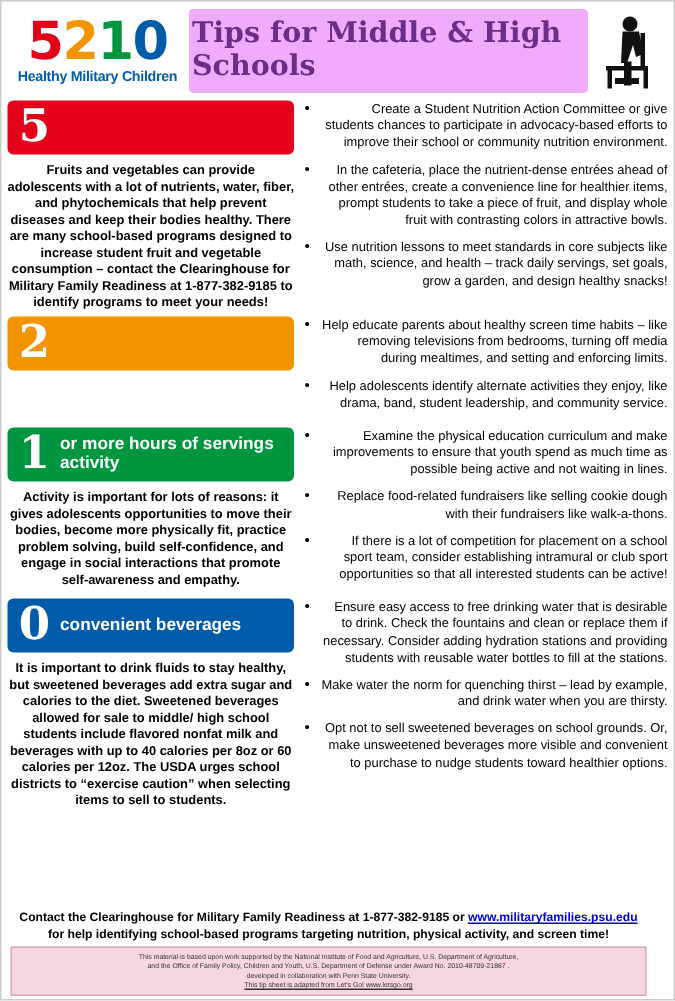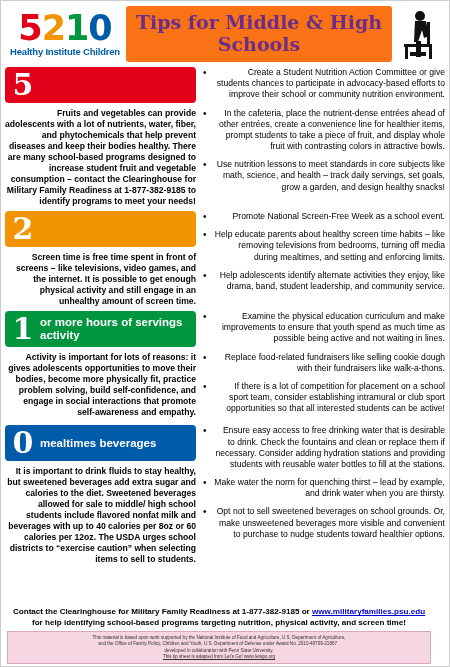--- a/index.html
+++ b/index.html
@@ -48,24 +48,24 @@
   .d0 { color: #005ca9; }
   .logo-sub {
     font-size: 9.5px;
     font-weight: bold;
     color: #005ca9;
     margin-top: 1px;
     letter-spacing: -0.2px;
   }
   .title-wrap {
     flex: 1 1 auto;
-    background: #f97316;
+    background: #f0abfc;
     margin: 2px 1px;
     border-radius: 3px;
-    text-align: center;
+    text-align: left;
     padding: 6px 2px;
   }
   .title-wrap h1 {
     margin: 0;
     font-size: 19px;
     line-height: 1.15;
     color: #6a2d8a;
     font-family: "DejaVu Serif", serif;
     font-weight: bold;
   }
@@ -116,21 +116,21 @@
   .band-red { background: #e2001a; }
   .band-orange { background: #f29400; }
   .band-green { background: #00963f; }
   .band-blue { background: #005ca9; }
 
   .body-text {
     font-size: 8.6px;
     line-height: 1.28;
     font-weight: bold;
     margin-top: 5px;
-    text-align: right;
+    text-align: center;
   }
 
   .bullets {
     margin: 0;
     padding: 0;
     list-style: none;
     text-align: right;
   }
   .bullets li {
     position: relative;
@@ -186,21 +186,21 @@
 <div class="page">
 
   <div class="header">
     <div class="logo">
       <div class="logo-digits">
         <span class="d5">5</span>
           <span class="d2">2</span>
           <span class="d1">1</span>
           <span class="d0">0</span>
       </div>
-      <div class="logo-sub">Healthy Institute Children</div>
+      <div class="logo-sub">Healthy Military Children</div>
     </div>
 
     <div class="title-wrap">
       <h1>Tips for Middle &amp; High Schools</h1>
     </div>
 
     <div class="header-icon figure">
       <svg width="46" height="52" viewBox="0 0 46 52">
         <circle cx="24" cy="8" r="5" fill="#111"></circle>
         <path d="M19 13 L30 13 L33 28 L28 30 L26 22 L22 34 L18 34 Z" fill="#111"></path>
@@ -228,25 +228,23 @@
         <li>Use nutrition lessons to meet standards in core subjects like math, science, and health – track daily servings, set goals, grow a garden, and design healthy snacks!</li>
       </ul>
     </div>
   </div>
 
   <div class="section sec-2">
     <div class="left-col">
       <div class="band band-orange">
         <div class="num">2</div>
       </div>
-      <div class="body-text">Screen time is free time spent in front of screens – like televisions, video games, and the internet.  It is possible to get enough physical activity and still engage in an unhealthy amount of screen time.</div>
-    </div>
-    <div class="right-col">
-      <ul class="bullets">
-        <li>Promote National Screen-Free Week as a school event.</li>
+    </div>
+    <div class="right-col">
+      <ul class="bullets">
         <li>Help educate parents about healthy screen time habits – like removing televisions from bedrooms, turning off media during mealtimes, and setting and enforcing limits.</li>
         <li>Help adolescents identify alternate activities they enjoy, like drama, band, student leadership, and community service.</li>
       </ul>
     </div>
   </div>
 
   <div class="section sec-3">
     <div class="left-col">
       <div class="band band-green">
         <div class="num">1</div>
@@ -260,21 +258,21 @@
         <li>Replace food-related fundraisers like selling cookie dough with their fundraisers like walk-a-thons.</li>
         <li>If there is a lot of competition for placement on a school sport team, consider establishing intramural or club sport opportunities so that all interested students can be active!</li>
       </ul>
     </div>
   </div>
 
   <div class="section sec-4">
     <div class="left-col">
       <div class="band band-blue">
         <div class="num">0</div>
-        <div class="txt">mealtimes beverages</div>
+        <div class="txt">convenient beverages</div>
       </div>
       <div class="body-text">It is important to drink fluids to stay healthy, but sweetened beverages add extra sugar and calories to the diet.  Sweetened beverages allowed for sale to middle/ high school students include flavored nonfat milk and beverages with up to 40 calories per 8oz or 60 calories per 12oz.  The USDA urges school districts to “exercise caution” when selecting items to sell to students.</div>
     </div>
     <div class="right-col">
       <ul class="bullets">
         <li>Ensure easy access to free drinking water that is desirable to drink.  Check the fountains and clean or replace them if necessary.  Consider adding hydration stations and providing students with reusable water bottles to fill at the stations.</li>
         <li>Make water the norm for quenching thirst – lead by example, and drink water when you are thirsty.</li>
         <li>Opt not to sell sweetened beverages on school grounds.  Or, make unsweetened beverages more visible and convenient to purchase to nudge students toward healthier options.</li>
       </ul>
     </div>

